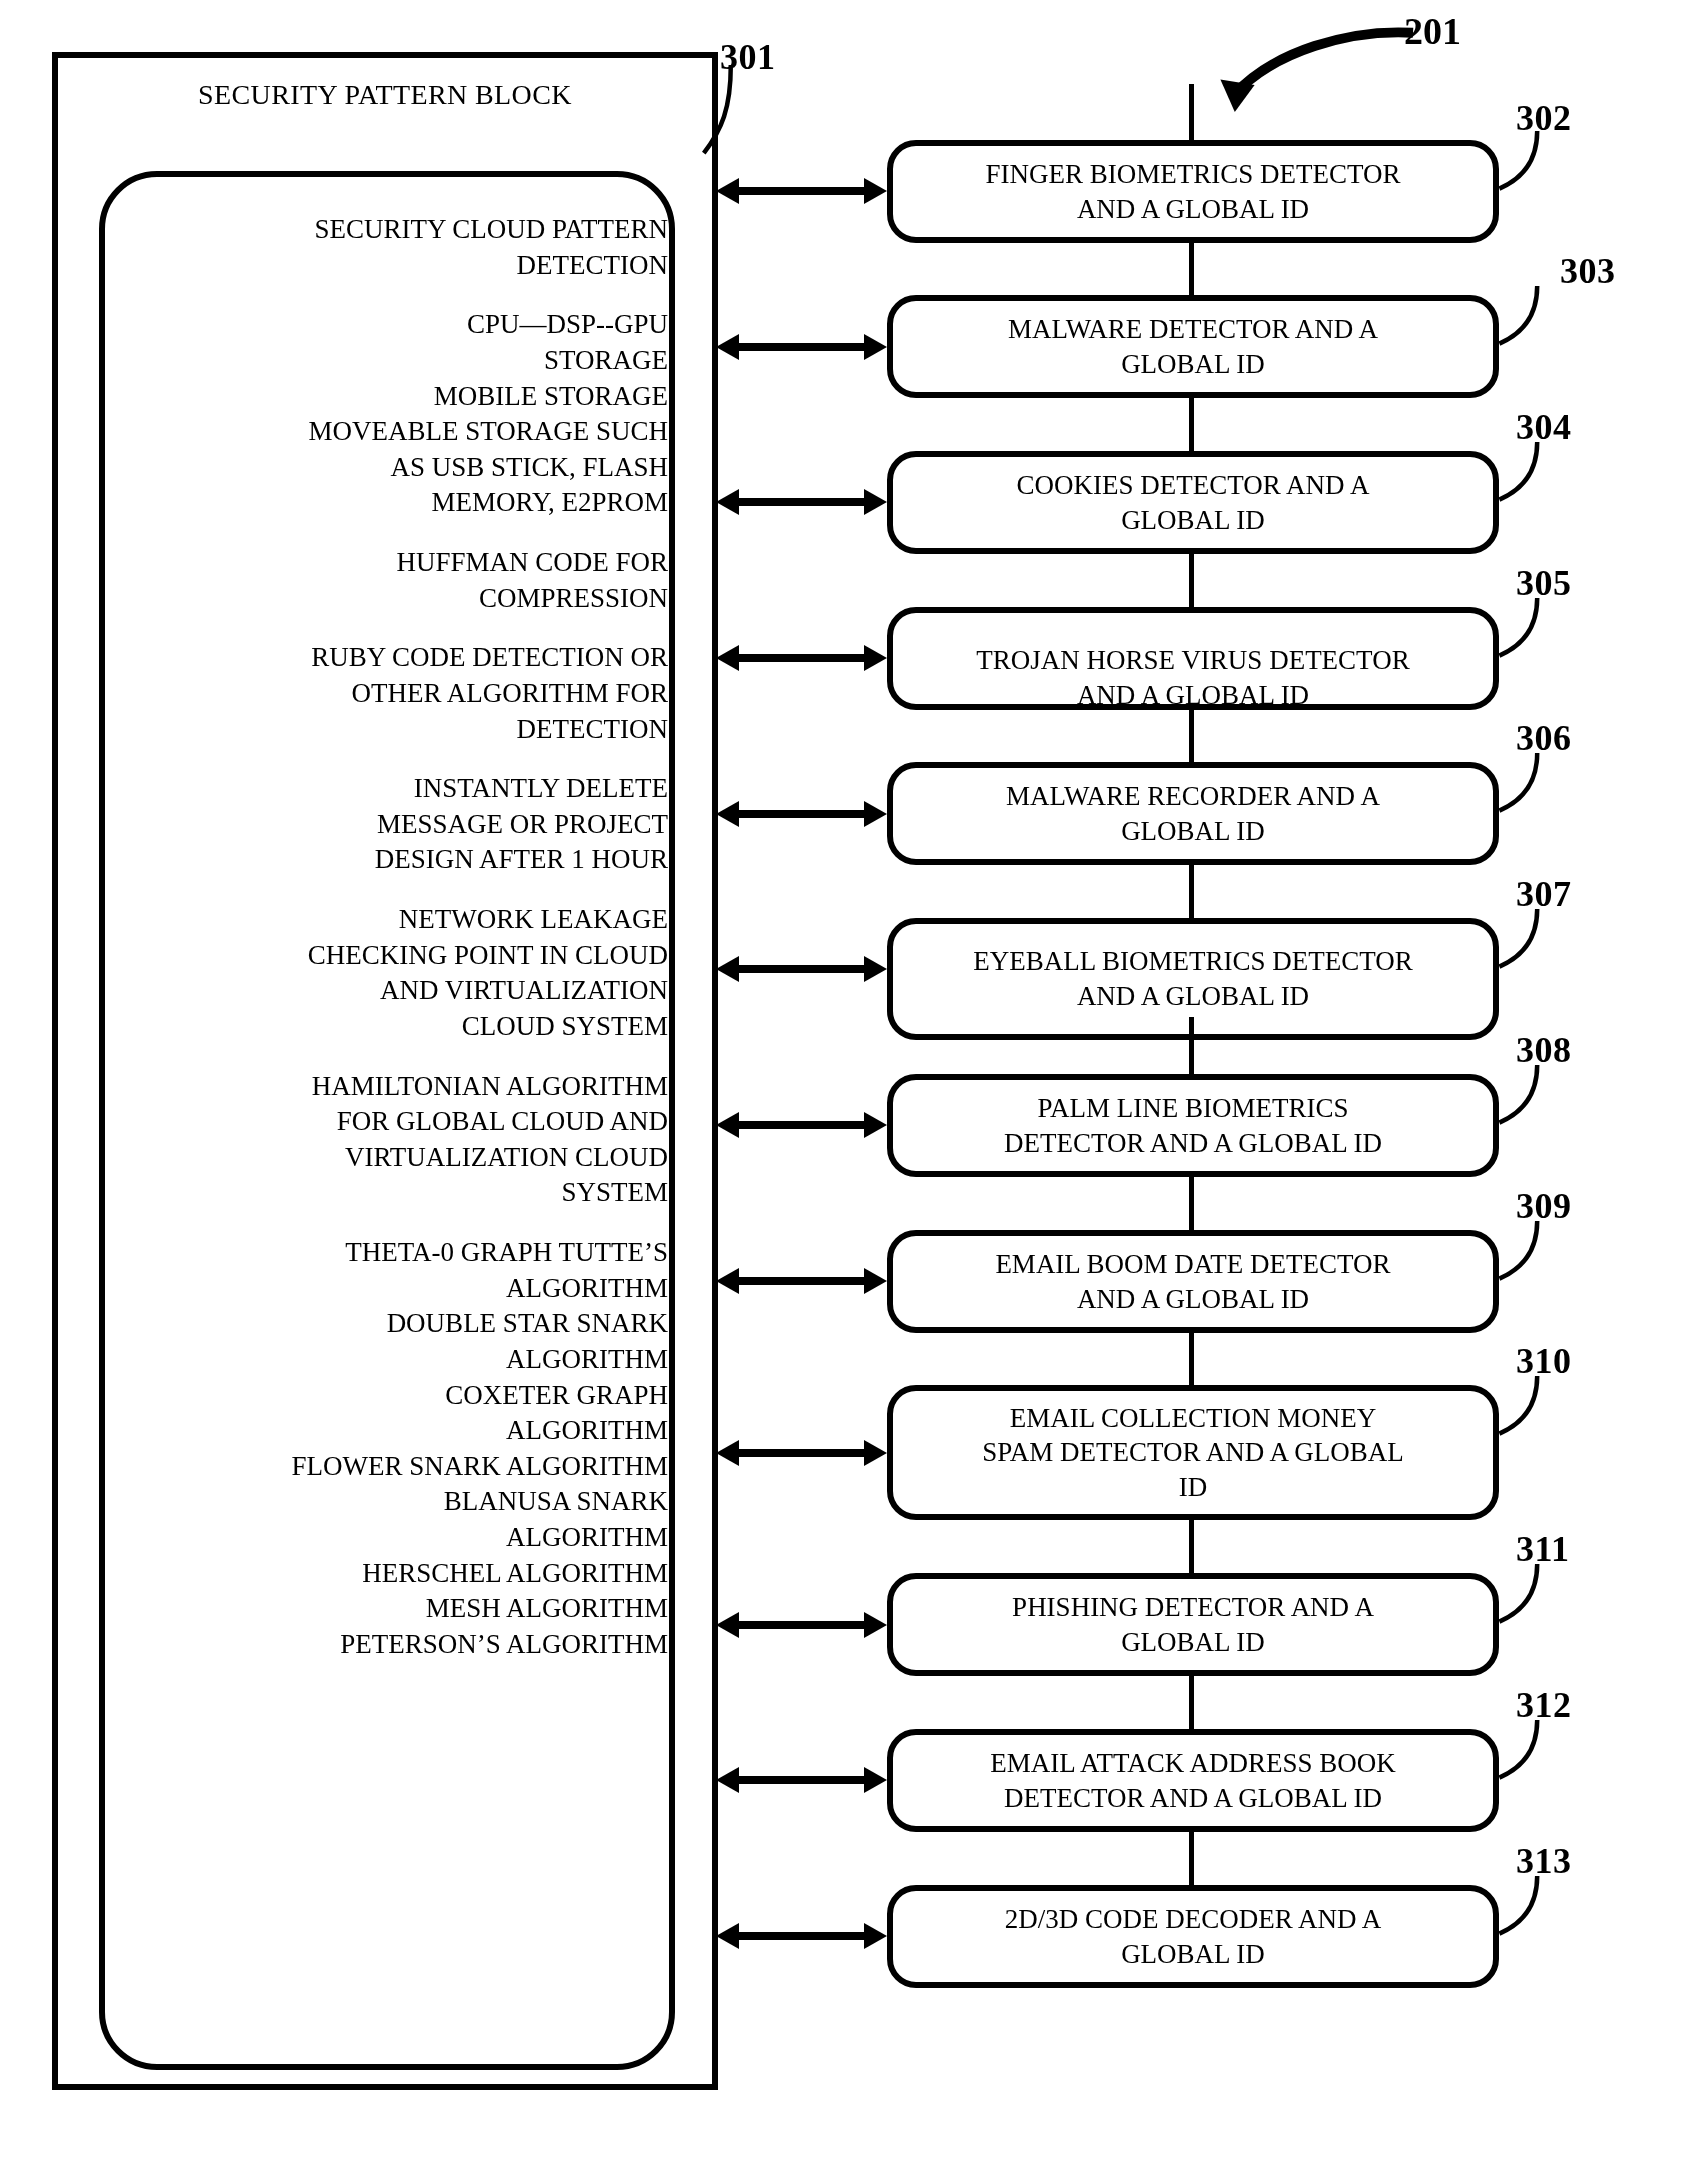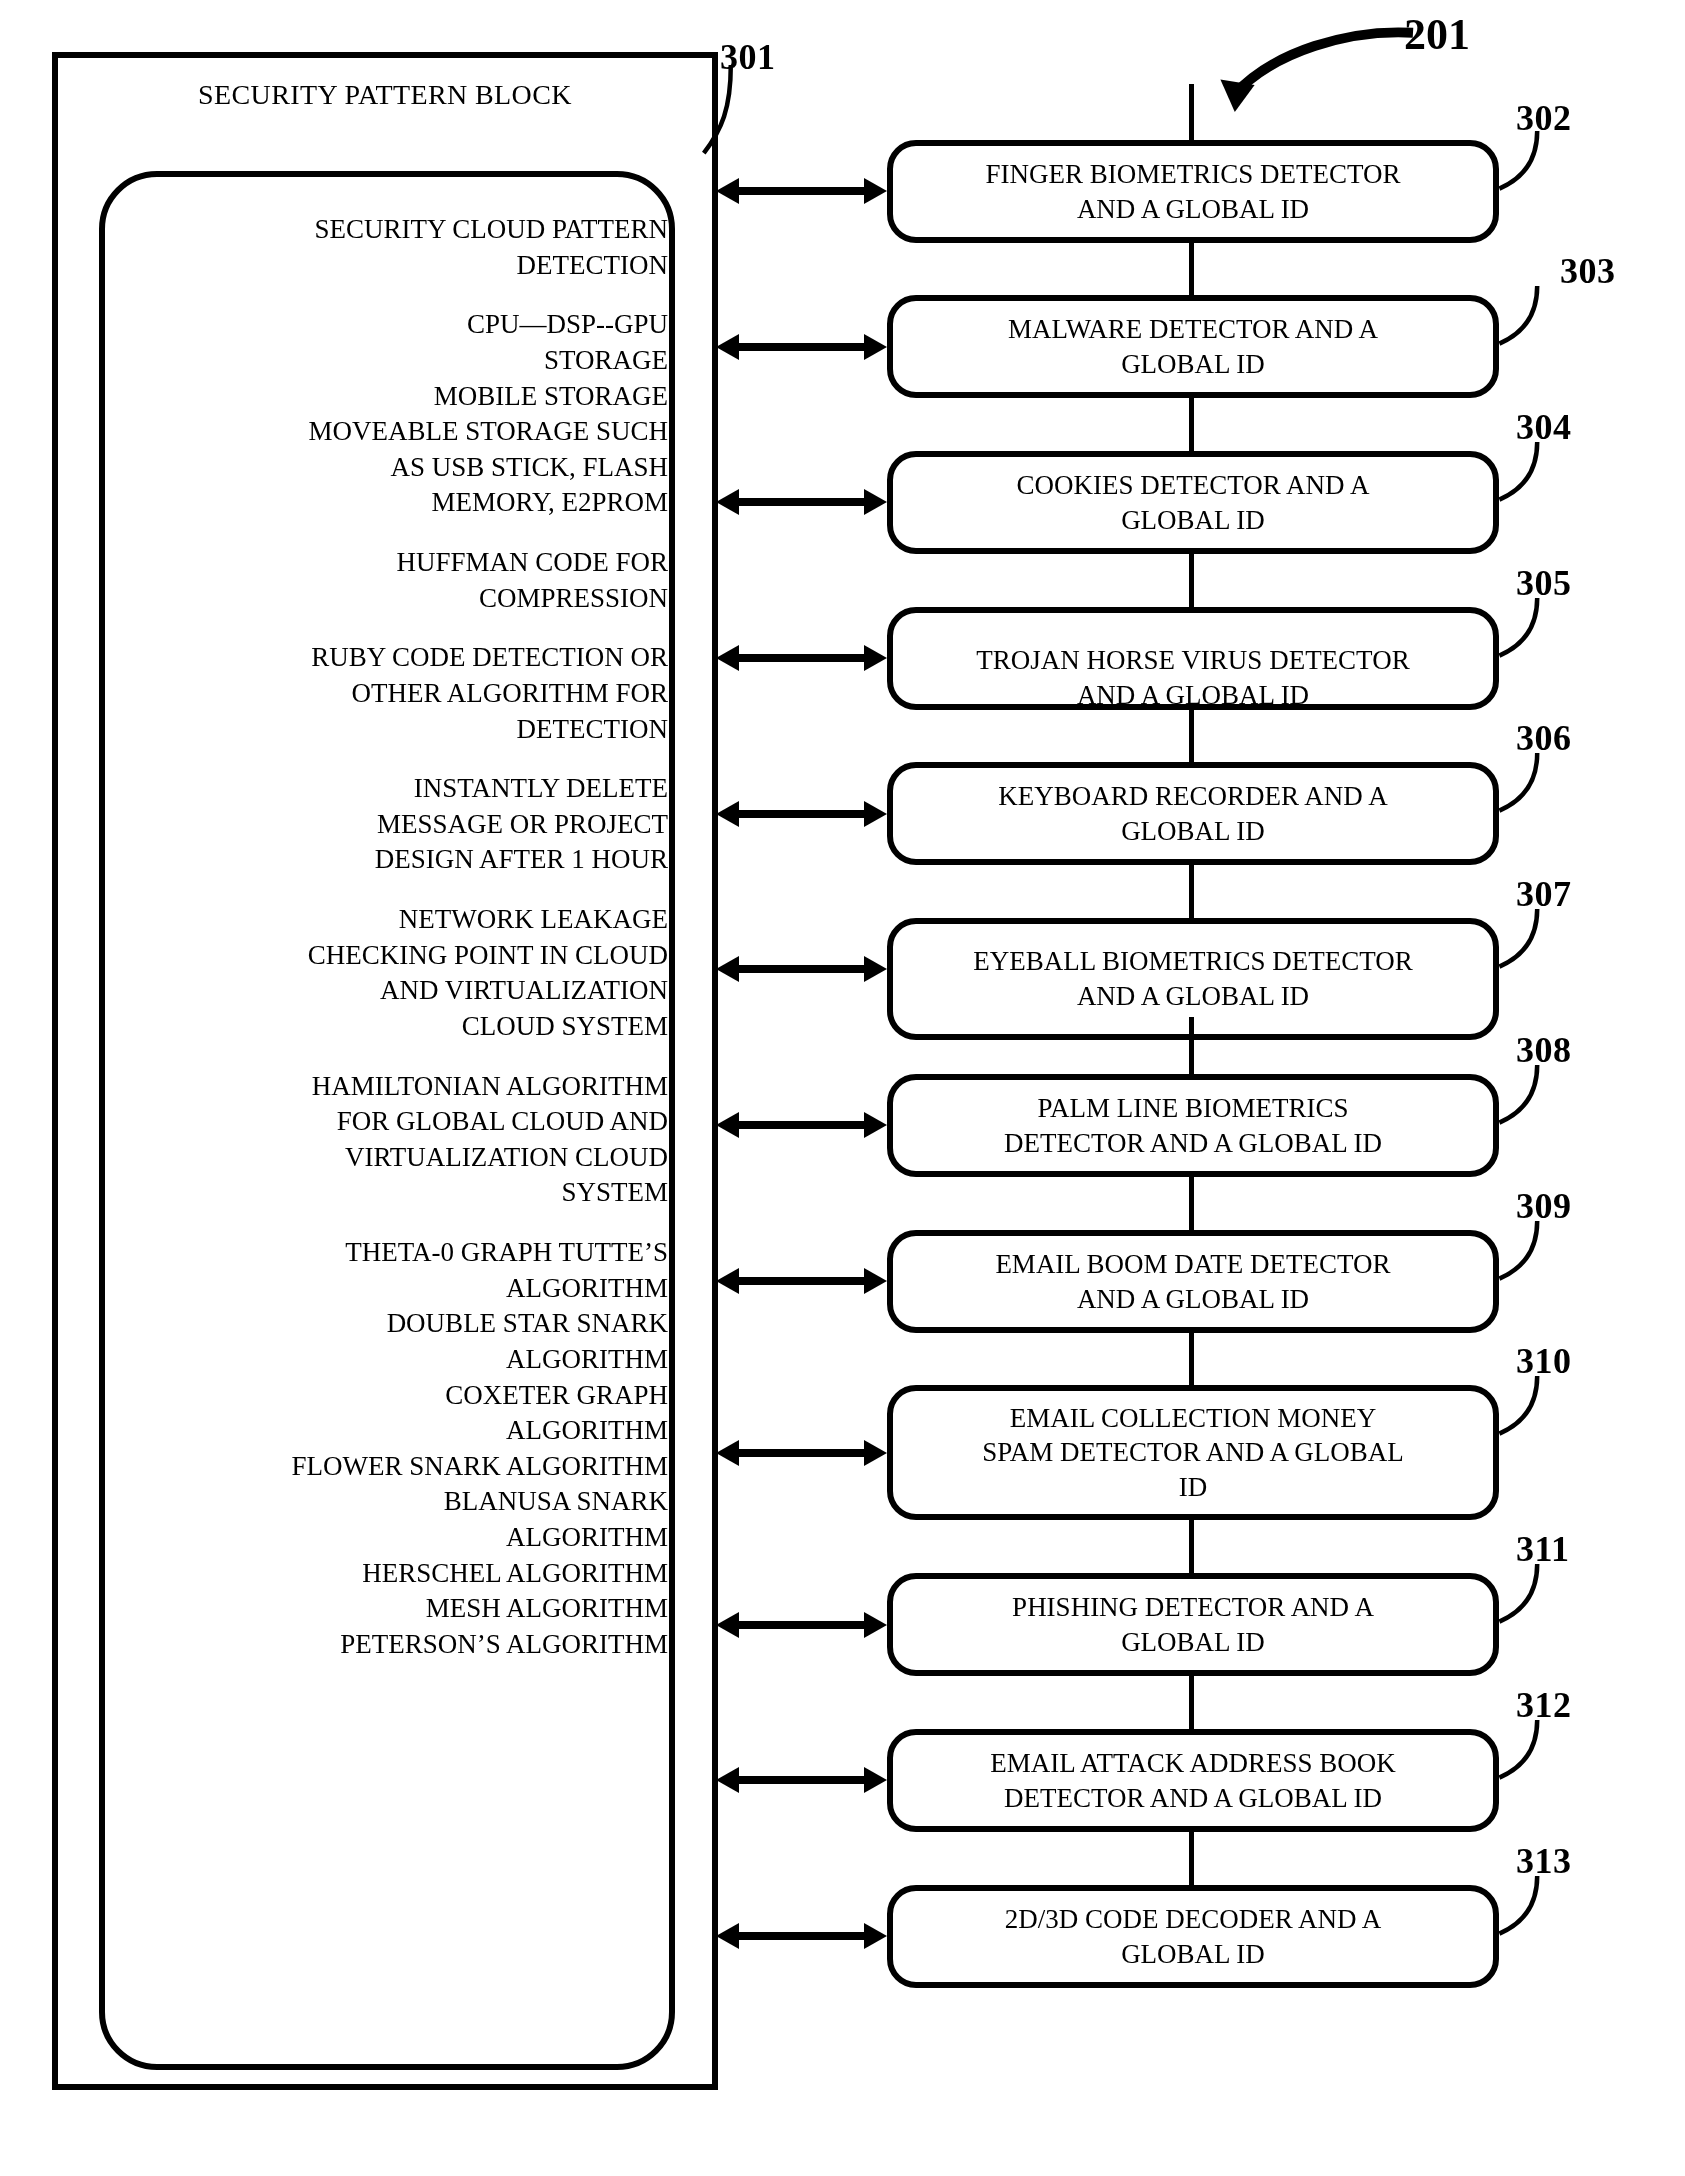--- a/index.html
+++ b/index.html
@@ -125,21 +125,21 @@
     font-size: 36px;
     font-weight: bold;
     letter-spacing: 0.5px;
   }
   .leader {
     position: absolute;
     pointer-events: none;
   }
   .leader svg { display: block; overflow: visible; }
 
-  .ref-201 { position: absolute; left: 1404px; top: 9px; font-size: 44px; font-weight: bold; }
+  .ref-201 { position: absolute; left: 1404px; top: 9px; font-size: 38px; font-weight: bold; }
   .arrow-201 { position: absolute; left: 1188px; top: 12.6px; }
 </style>
 </head>
 <body>
 
 <div id="page">
 
   <div class="outer-block"></div>
   <div class="block-title">SECURITY PATTERN BLOCK</div>
   <div class="inner-block"></div>
@@ -281,21 +281,21 @@
       </div>
       <div class="v-connector" style="top: 706px; height: 60px;"></div>
       <div class="ref" style="left: 1516px; top: 562px;">305</div>
       <div class="leader" style="left: 1485px; top: 598px;">
         <svg width="81" height="81" viewBox="0 0 90 90">
           <path d="M58 0 C 58 30, 44 52, 16 64" stroke="#000" stroke-width="5" fill="none"></path>
         </svg>
       </div>
       <div class="det-box" style="top: 762px; height: 103px;">
         <span class="txt">
-          <span style="display: block;">KEYBOARD RECORDER AND A</span>
+          <span style="display: block;">MALWARE RECORDER AND A</span>
           <span style="display: block;">GLOBAL ID</span>
         </span>
       </div>
       <div class="h-arrow" style="top: 796px;">
         <span class="shaft"></span>
         <span class="head-l"></span>
         <span class="head-r"></span>
       </div>
       <div class="v-connector" style="top: 861px; height: 60px;"></div>
       <div class="ref" style="left: 1516px; top: 717px;">306</div>

